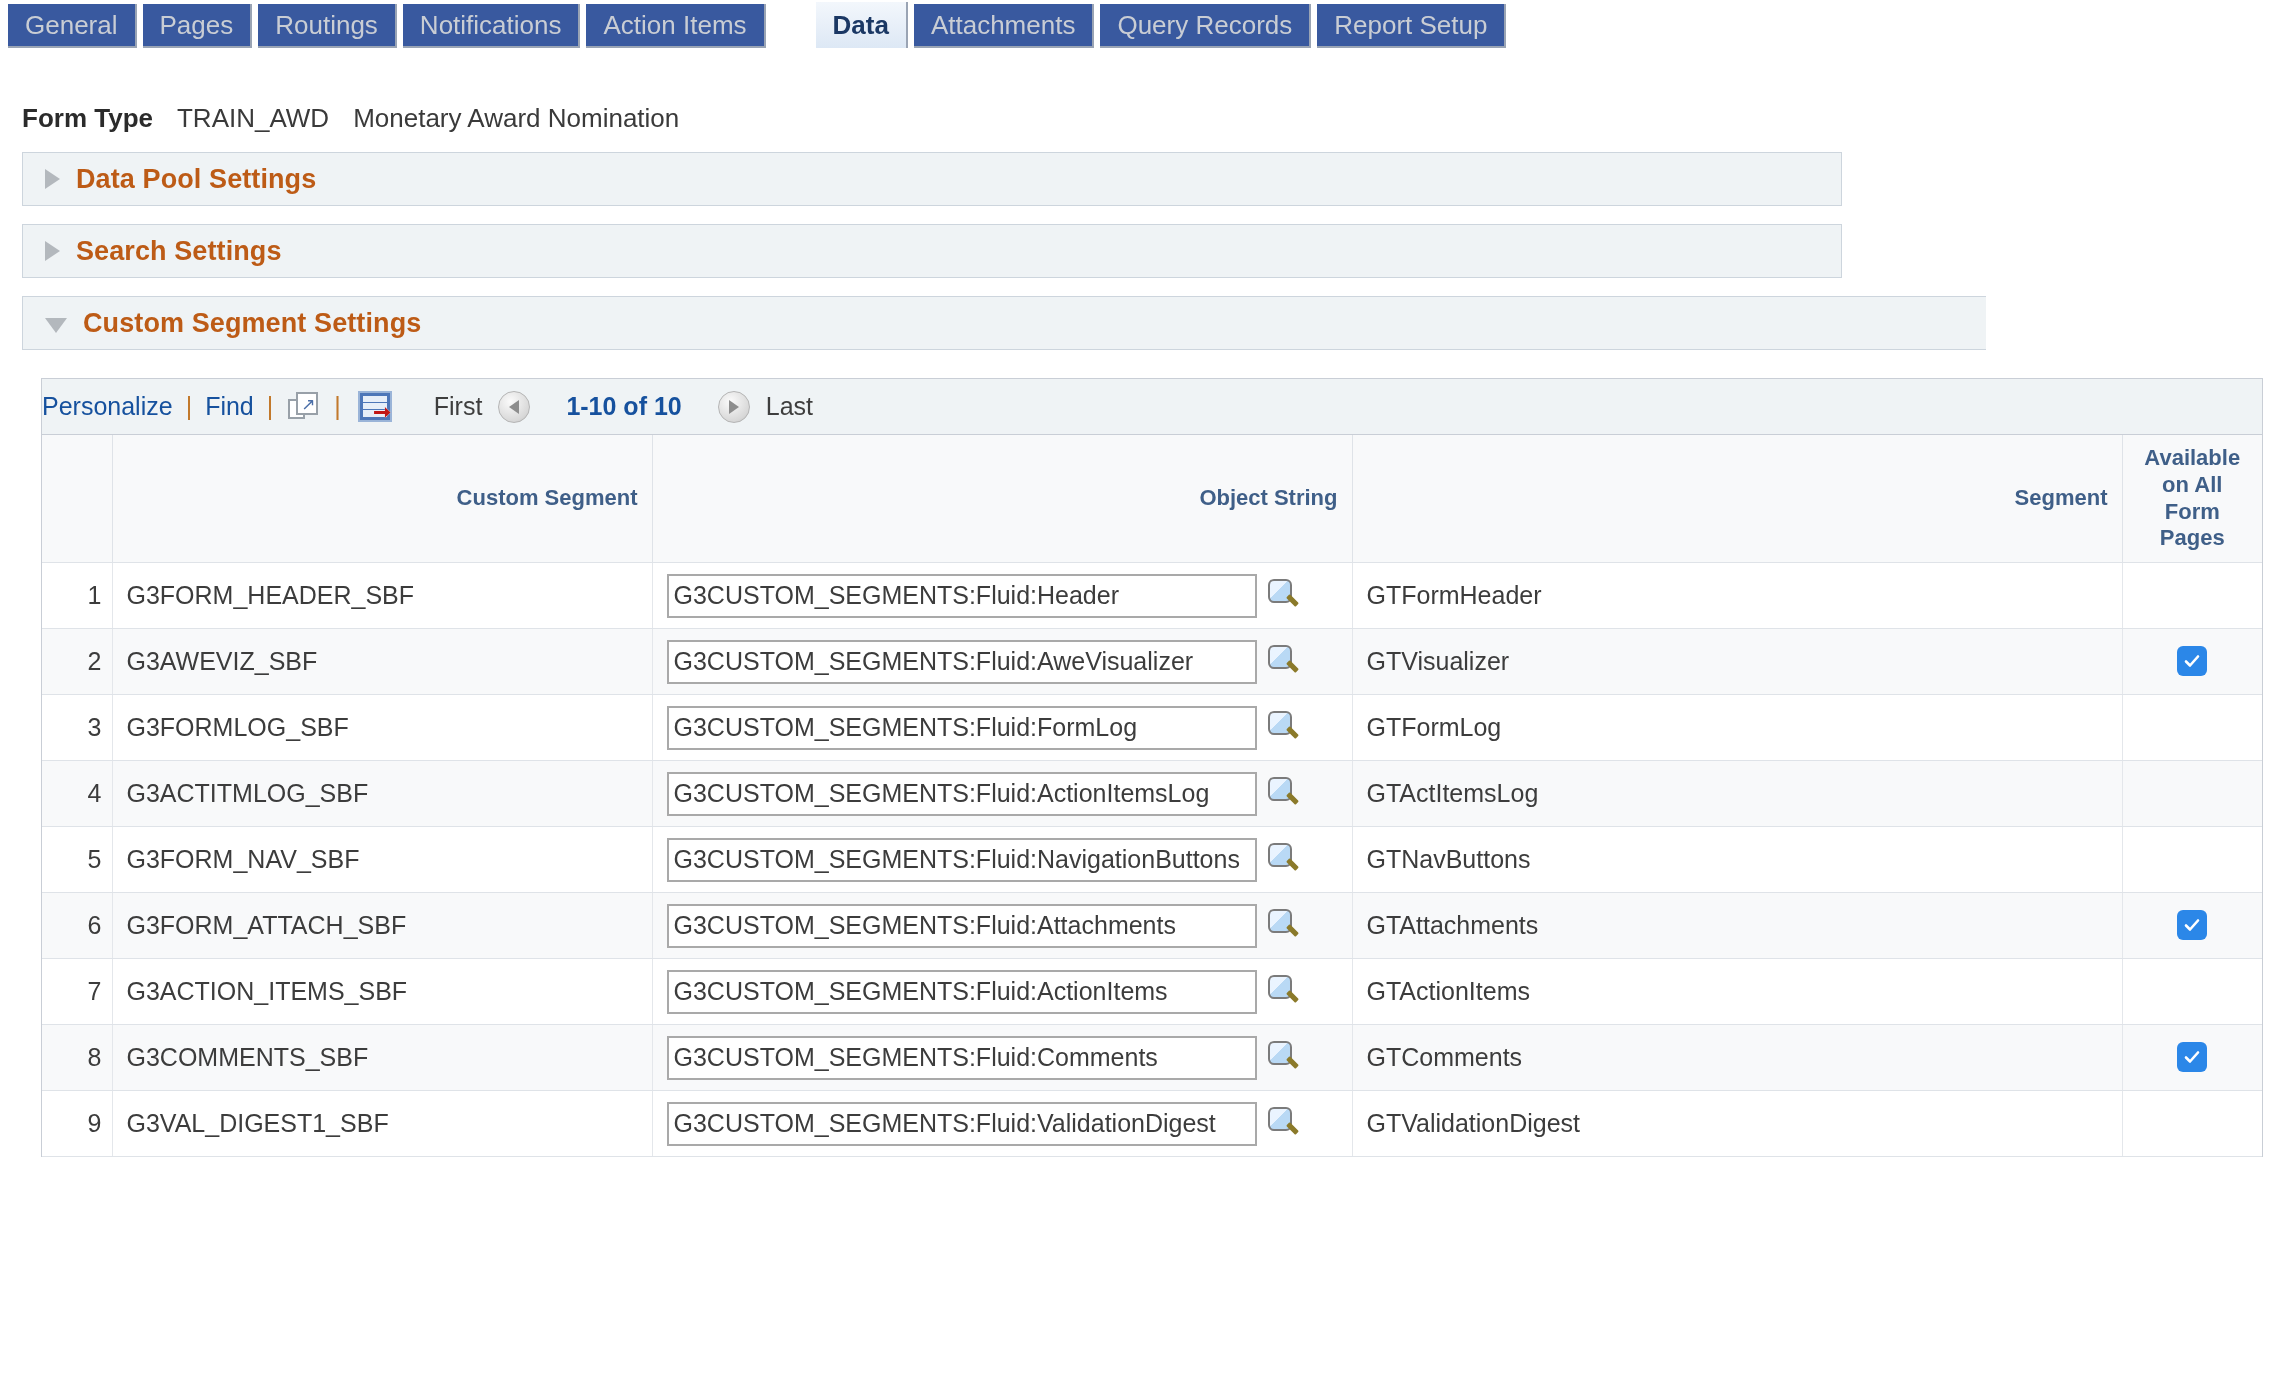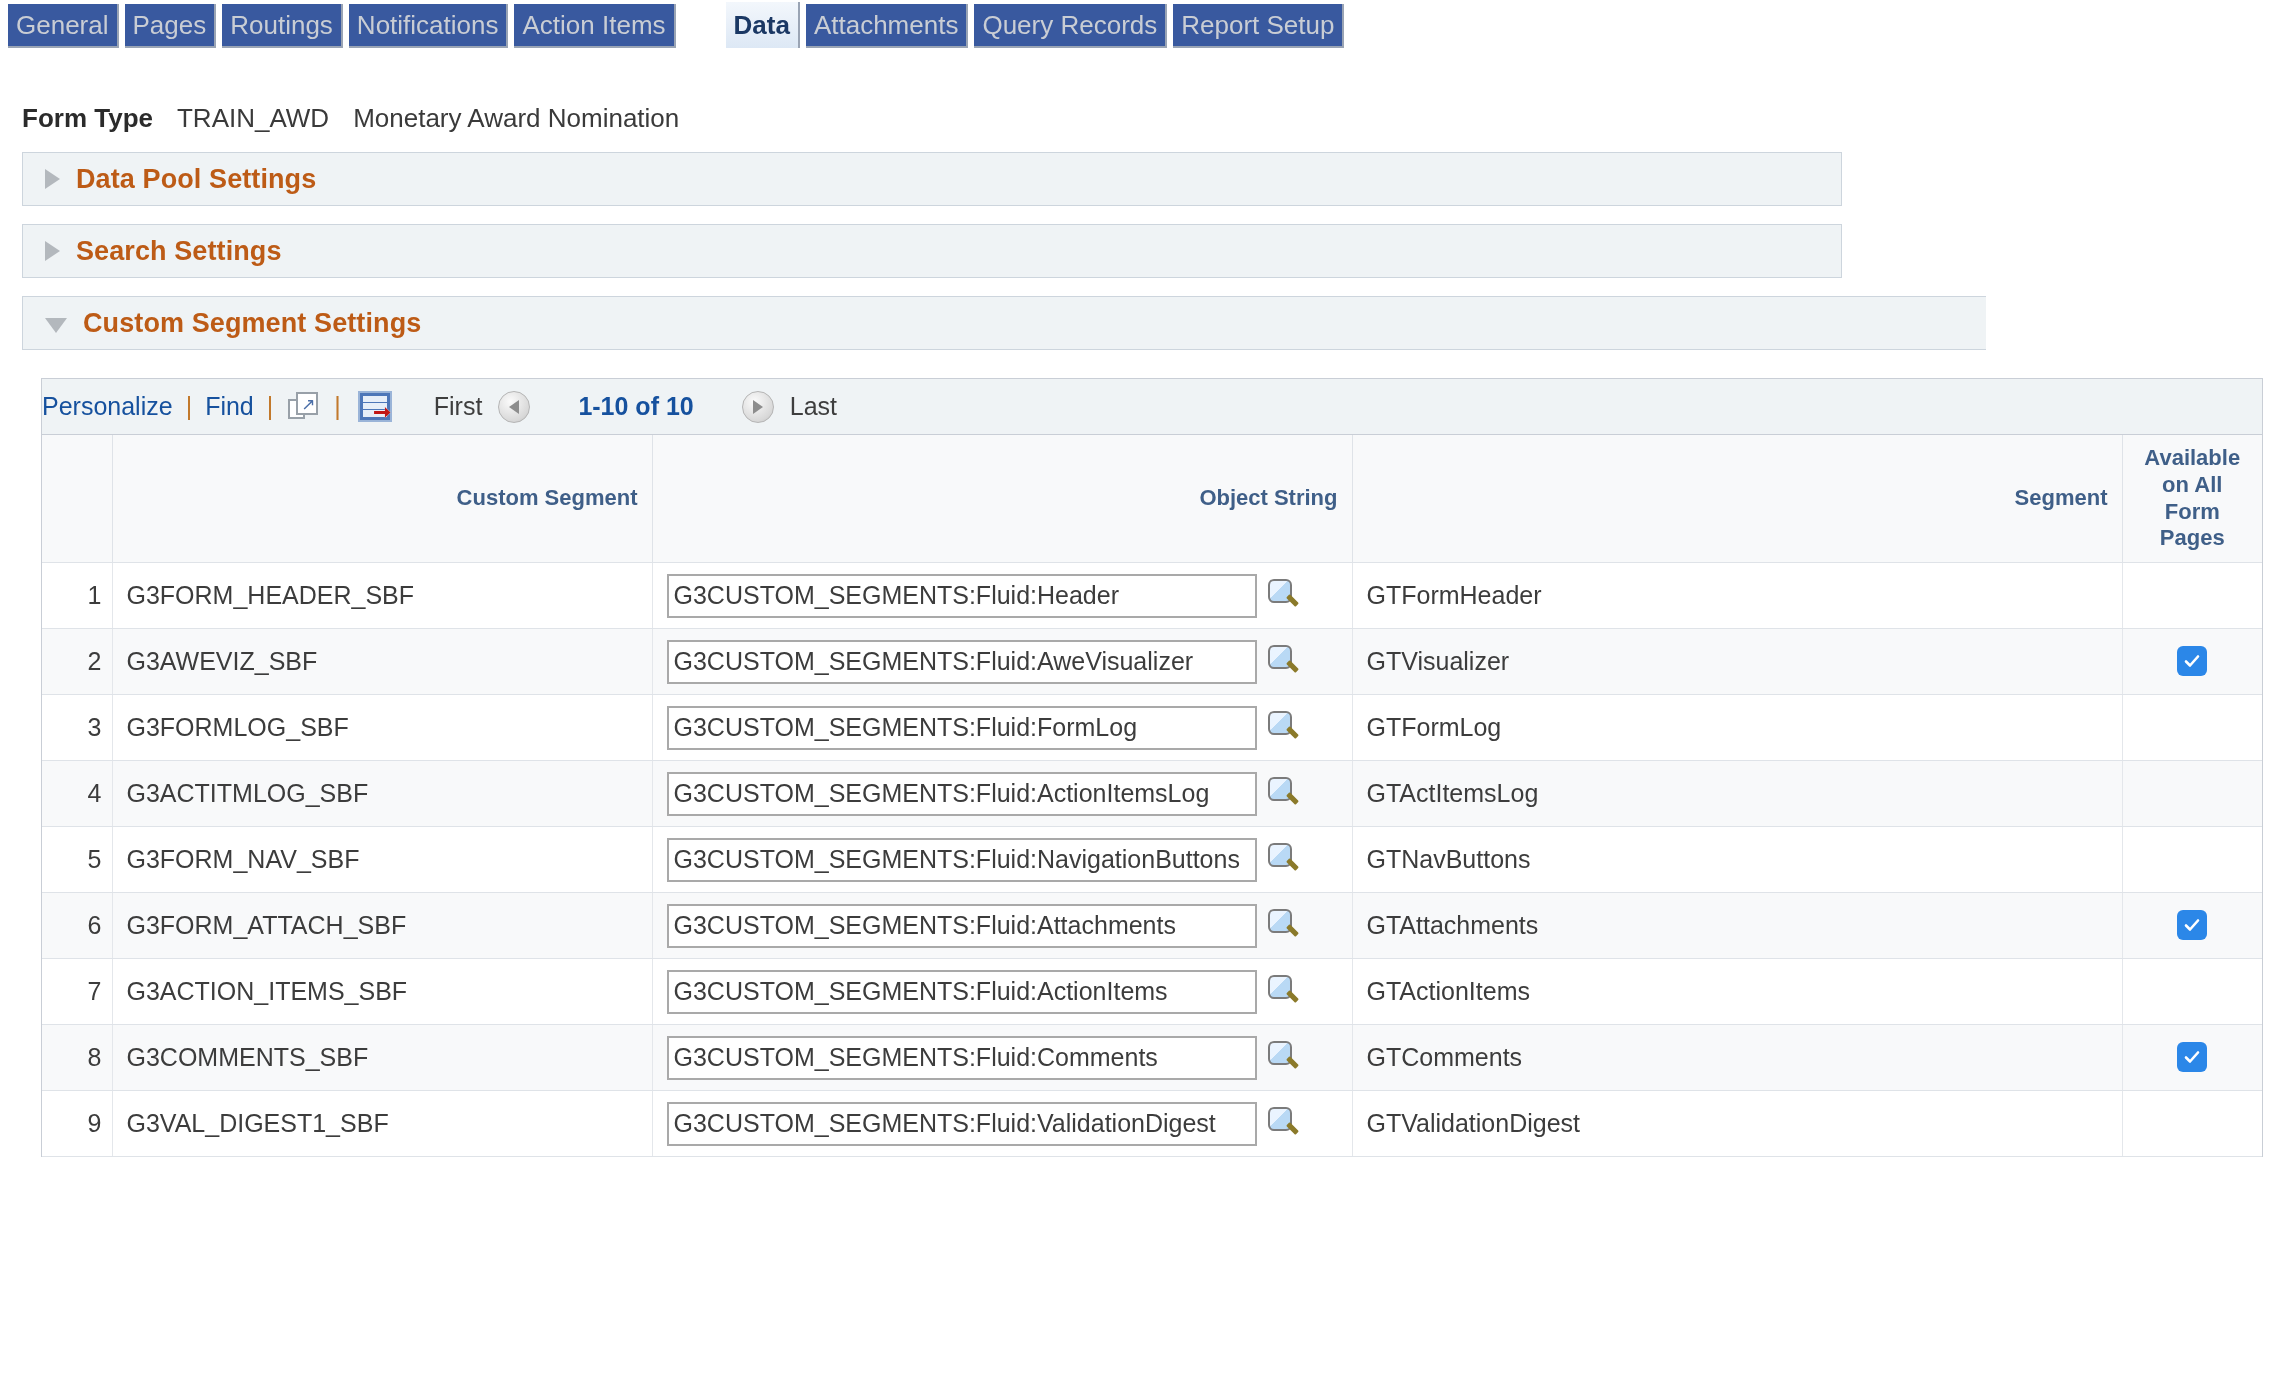--- a/index.html
+++ b/index.html
@@ -18,21 +18,21 @@
     padding-left: 8px;
     display: flex;
     align-items: flex-end;
     gap: 6px;
   }
   .tab {
     height: 44px;
     display: flex;
     align-items: center;
     justify-content: center;
-    padding: 0 8px;
+    padding: 0 17px;
     background: #39599f;
     color: #c9cdd4;
     font-size: 26px;
     border-right: 2px solid #9aa4b4;
     border-bottom: 2px solid #9aa4b4;
     cursor: pointer;
     white-space: nowrap;
     line-height: 1;
   }
   .tab.active {
@@ -154,21 +154,21 @@
       linear-gradient(to bottom, transparent 0 30%, #4d76b8 30% 33%, transparent 33% 62%, #4d76b8 62% 65%, transparent 65%),
       #e7eef8;
   }
   .icon-sheet .redarrow {
     position: absolute; right: -1px; bottom: -2px;
     color: #c01616; font-size: 21px; font-weight: bold; line-height: 1;
     text-shadow: 0 0 1px #fff;
   }
   .pager { display: flex; align-items: center; gap: 0; margin-left: 42px; font-size: 25px; }
   .pg-text { color: #3e3e3e; }
-  .pg-count { color: #16519e; font-weight: bold; margin: 0 32px; }
+  .pg-count { color: #16519e; font-weight: bold; margin: 0 20px; }
   .circ-btn {
     width: 32px; height: 32px; border-radius: 50%;
     background: radial-gradient(circle at 38% 32%, #fbfbfb, #d8d8d8 70%, #bdbdbd 100%);
     border: 1px solid #b5b5b5;
     display: inline-flex; align-items: center; justify-content: center;
     margin: 0 16px; cursor: pointer;
   }
   .circ-btn .ar-l {
     width: 0; height: 0;
     border-right: 10px solid #8d8d8d;

